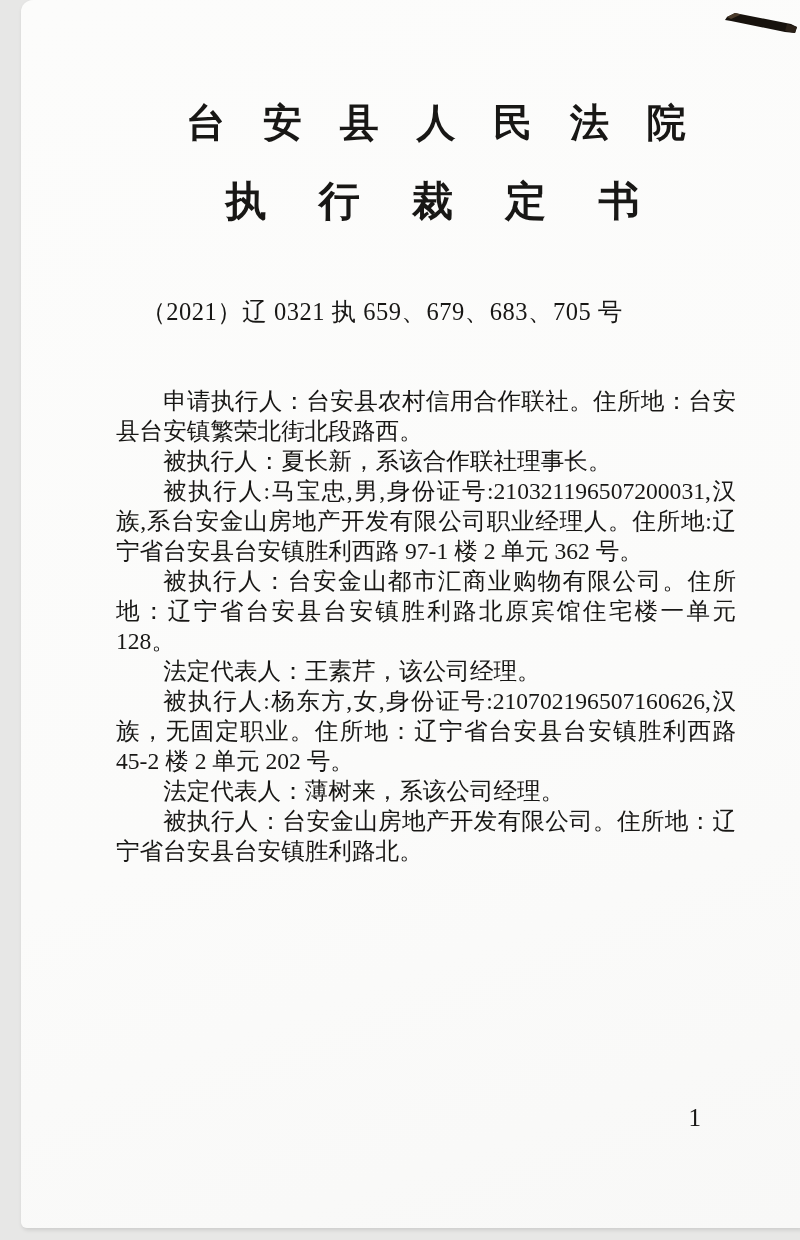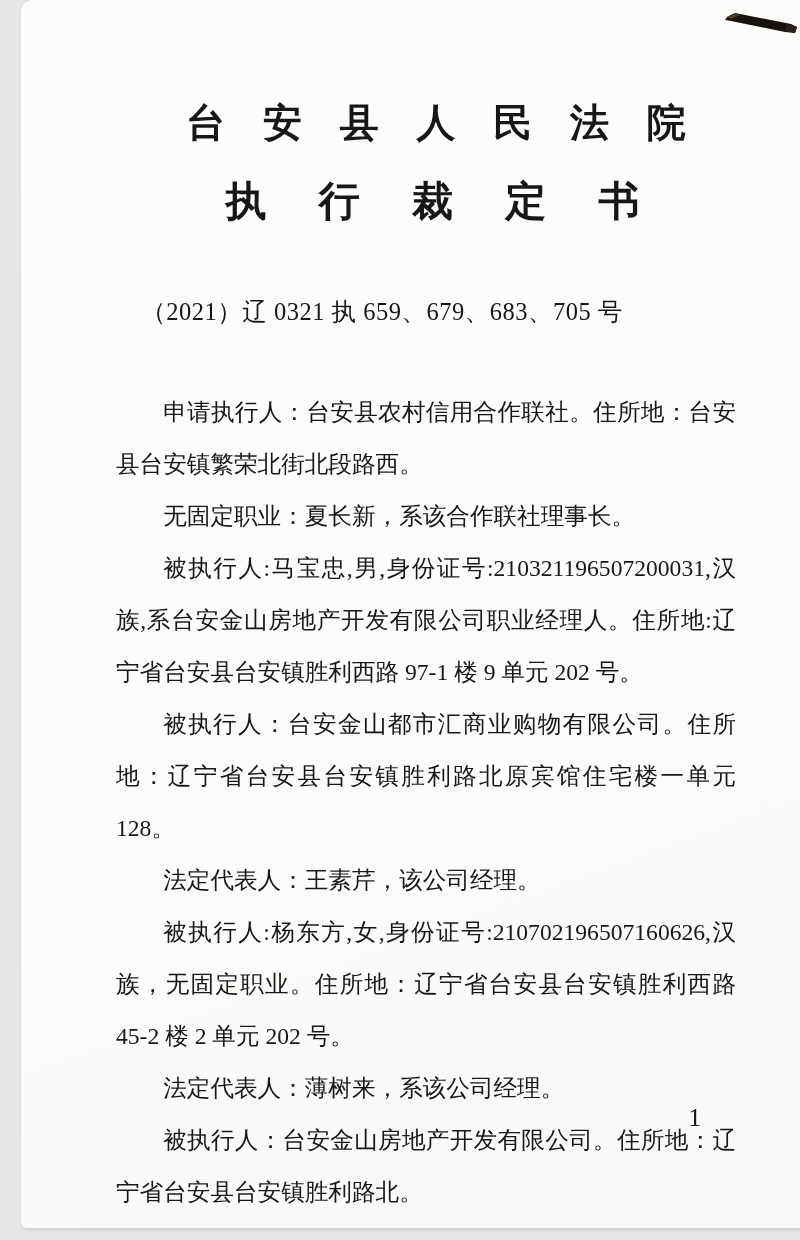--- a/index.html
+++ b/index.html
@@ -56,21 +56,21 @@
     text-align: center;
     font-size: 24.5px;
     letter-spacing: 0.5px;
     white-space: nowrap;
   }
   .body-text {
     margin-top: 58px;
     margin-left: 95px;
     width: 620px;
     font-size: 23.6px;
-    line-height: 52px;
+    line-height: 30px;
     text-align: justify;
     text-justify: inter-character;
   }
   .body-text p {
     margin: 0;
     padding: 0;
     text-indent: 2em;
   }
   .page-number {
     position: absolute;
@@ -91,22 +91,22 @@
   </svg>
 
   <div class="doc-title title-line1">台 安 县 人 民 法 院</div>
 
   <div class="doc-title title-line2">执 行 裁 定 书</div>
 
   <div class="case-number">（2021）辽 0321 执 659、679、683、705 号</div>
 
   <div class="body-text">
     <p>申请执行人：台安县农村信用合作联社。住所地：台安县台安镇繁荣北街北段路西。</p>
-    <p>无固定职业：夏长新，系该合作联社理事长。</p>
-    <p>被执行人:马宝忠,男,身份证号:210321196507200031,汉族,系台安金山房地产开发有限公司职业经理人。住所地:辽宁省台安县台安镇胜利西路 97-1 楼 9 单元 202 号。</p>
+    <p>被执行人：夏长新，系该合作联社理事长。</p>
+    <p>被执行人:马宝忠,男,身份证号:210321196507200031,汉族,系台安金山房地产开发有限公司职业经理人。住所地:辽宁省台安县台安镇胜利西路 97-1 楼 2 单元 362 号。</p>
     <p>被执行人：台安金山都市汇商业购物有限公司。住所地：辽宁省台安县台安镇胜利路北原宾馆住宅楼一单元 128。</p>
     <p>法定代表人：王素芹，该公司经理。</p>
     <p>被执行人:杨东方,女,身份证号:210702196507160626,汉族，无固定职业。住所地：辽宁省台安县台安镇胜利西路 45-2 楼 2 单元 202 号。</p>
     <p>法定代表人：薄树来，系该公司经理。</p>
     <p>被执行人：台安金山房地产开发有限公司。住所地：辽宁省台安县台安镇胜利路北。</p>
   </div>
 
   <div class="page-number">1</div>
 
 </div>

